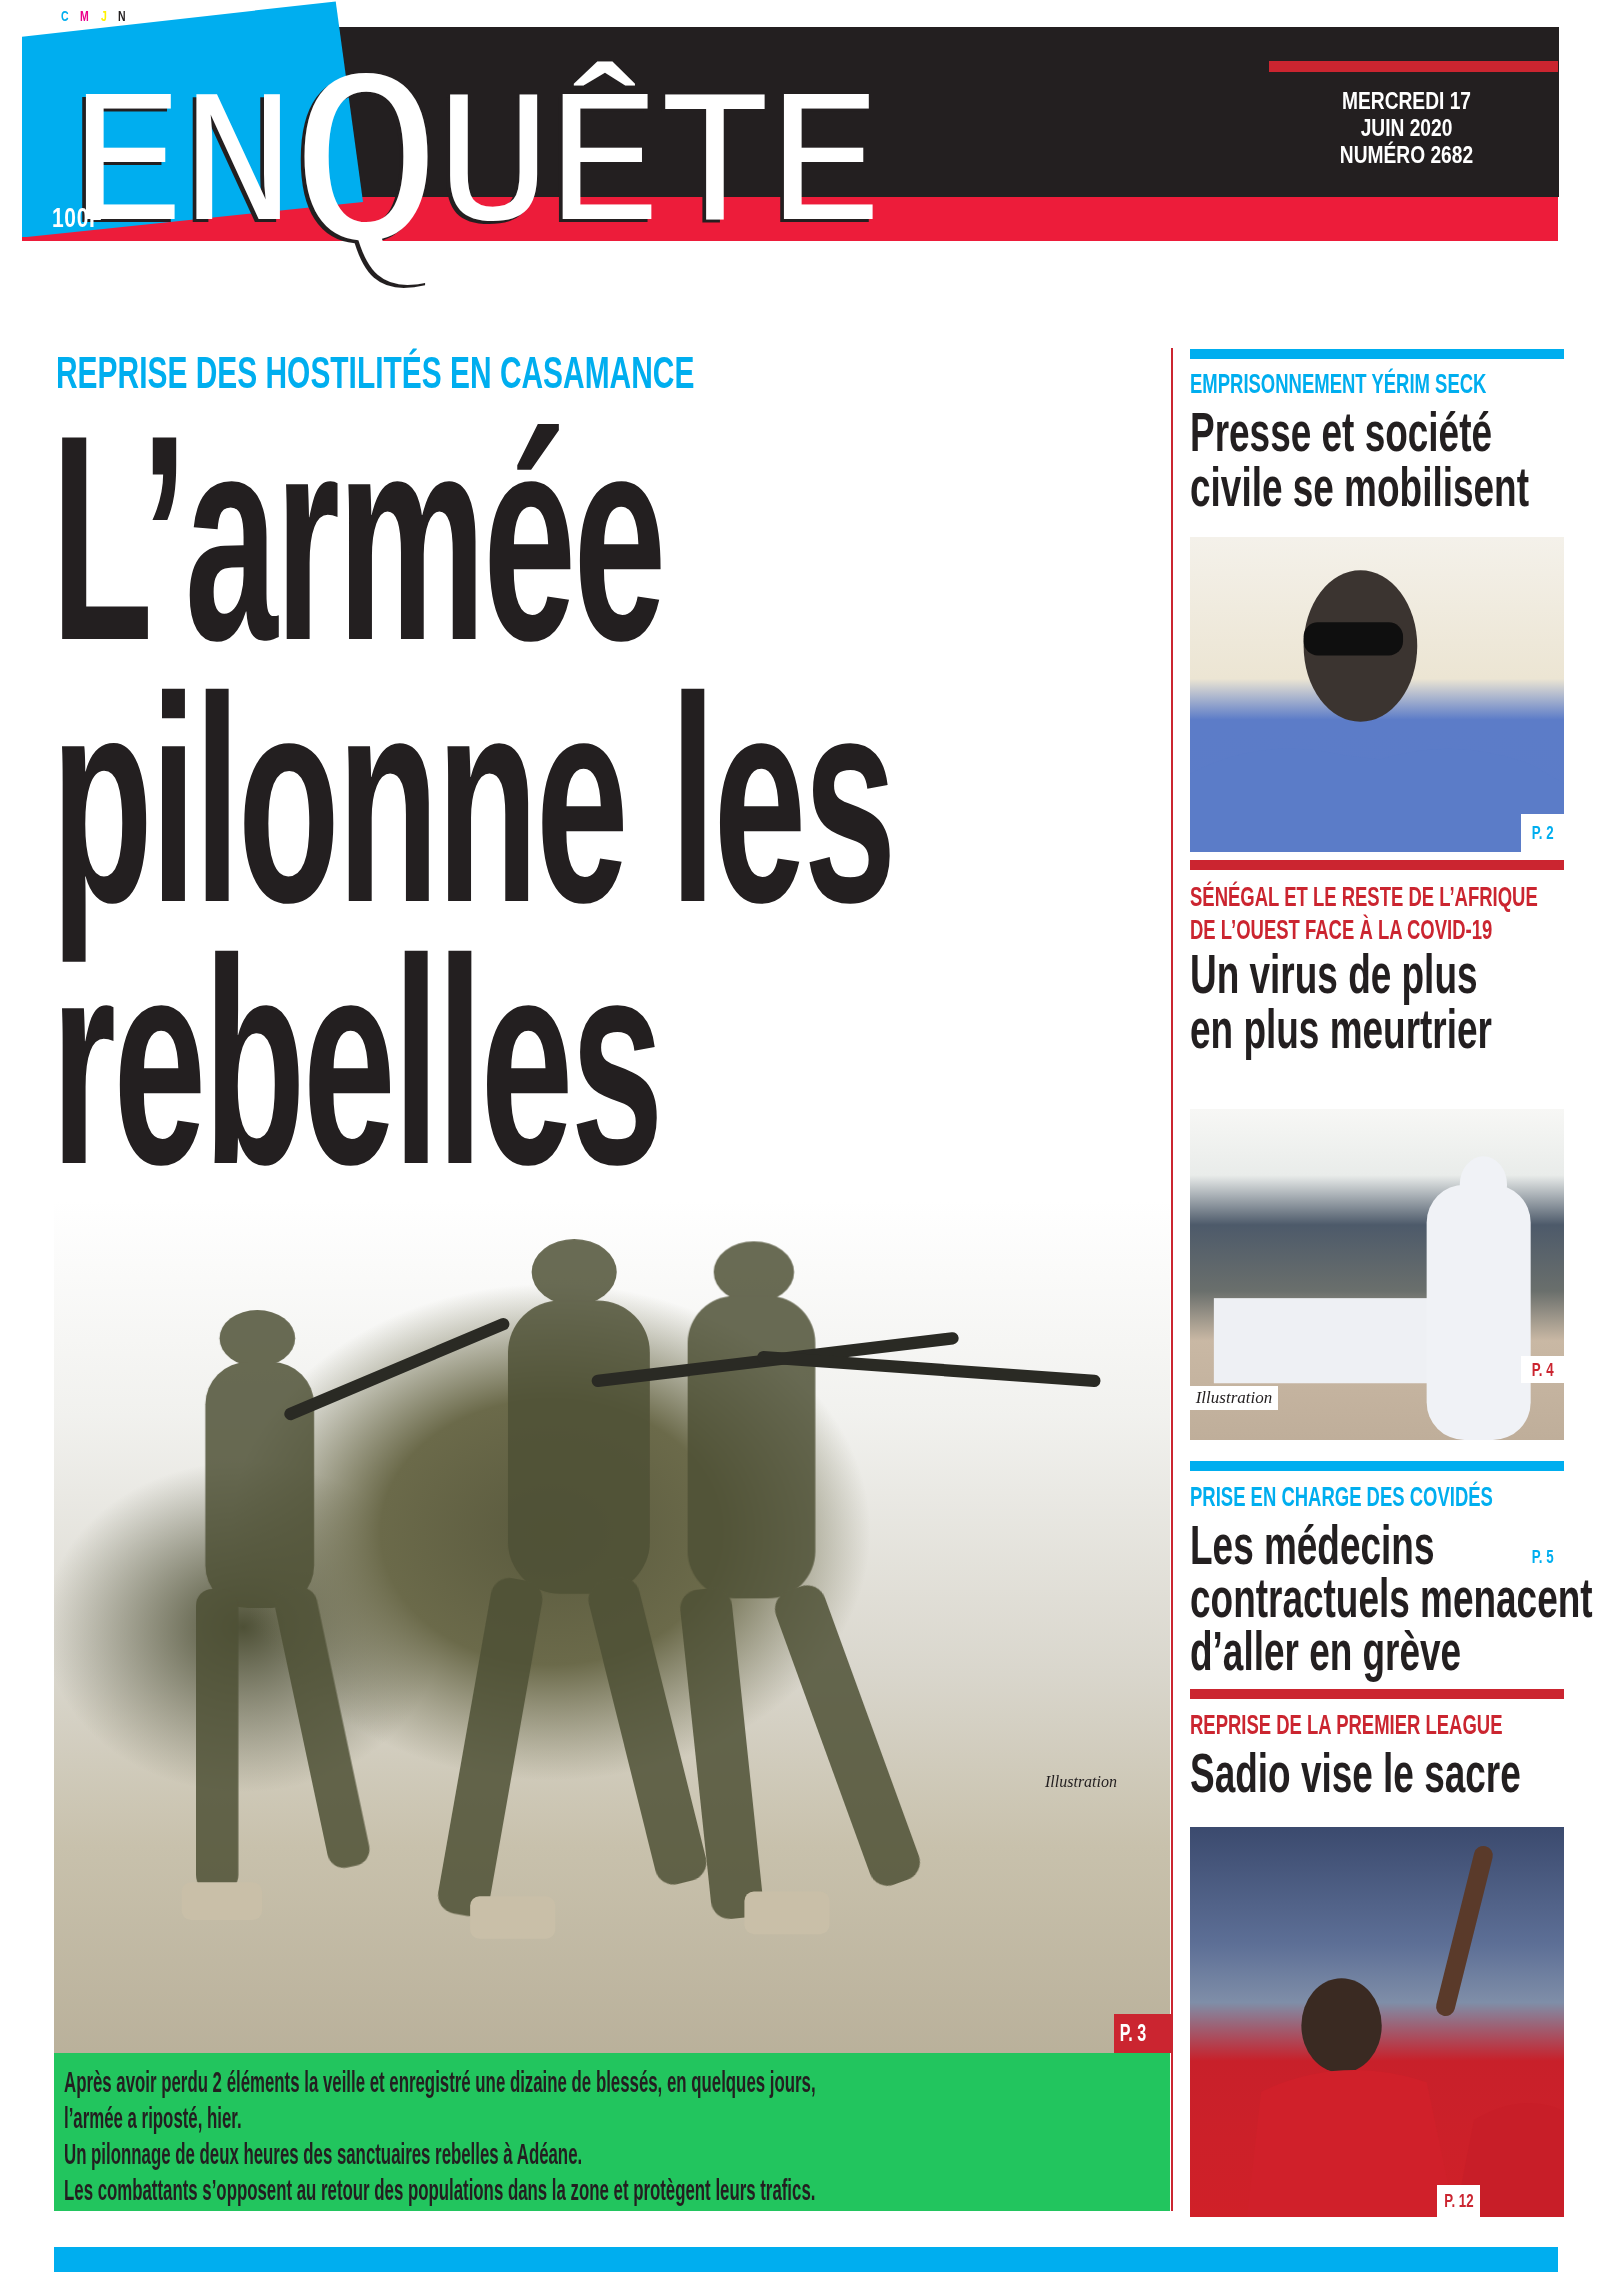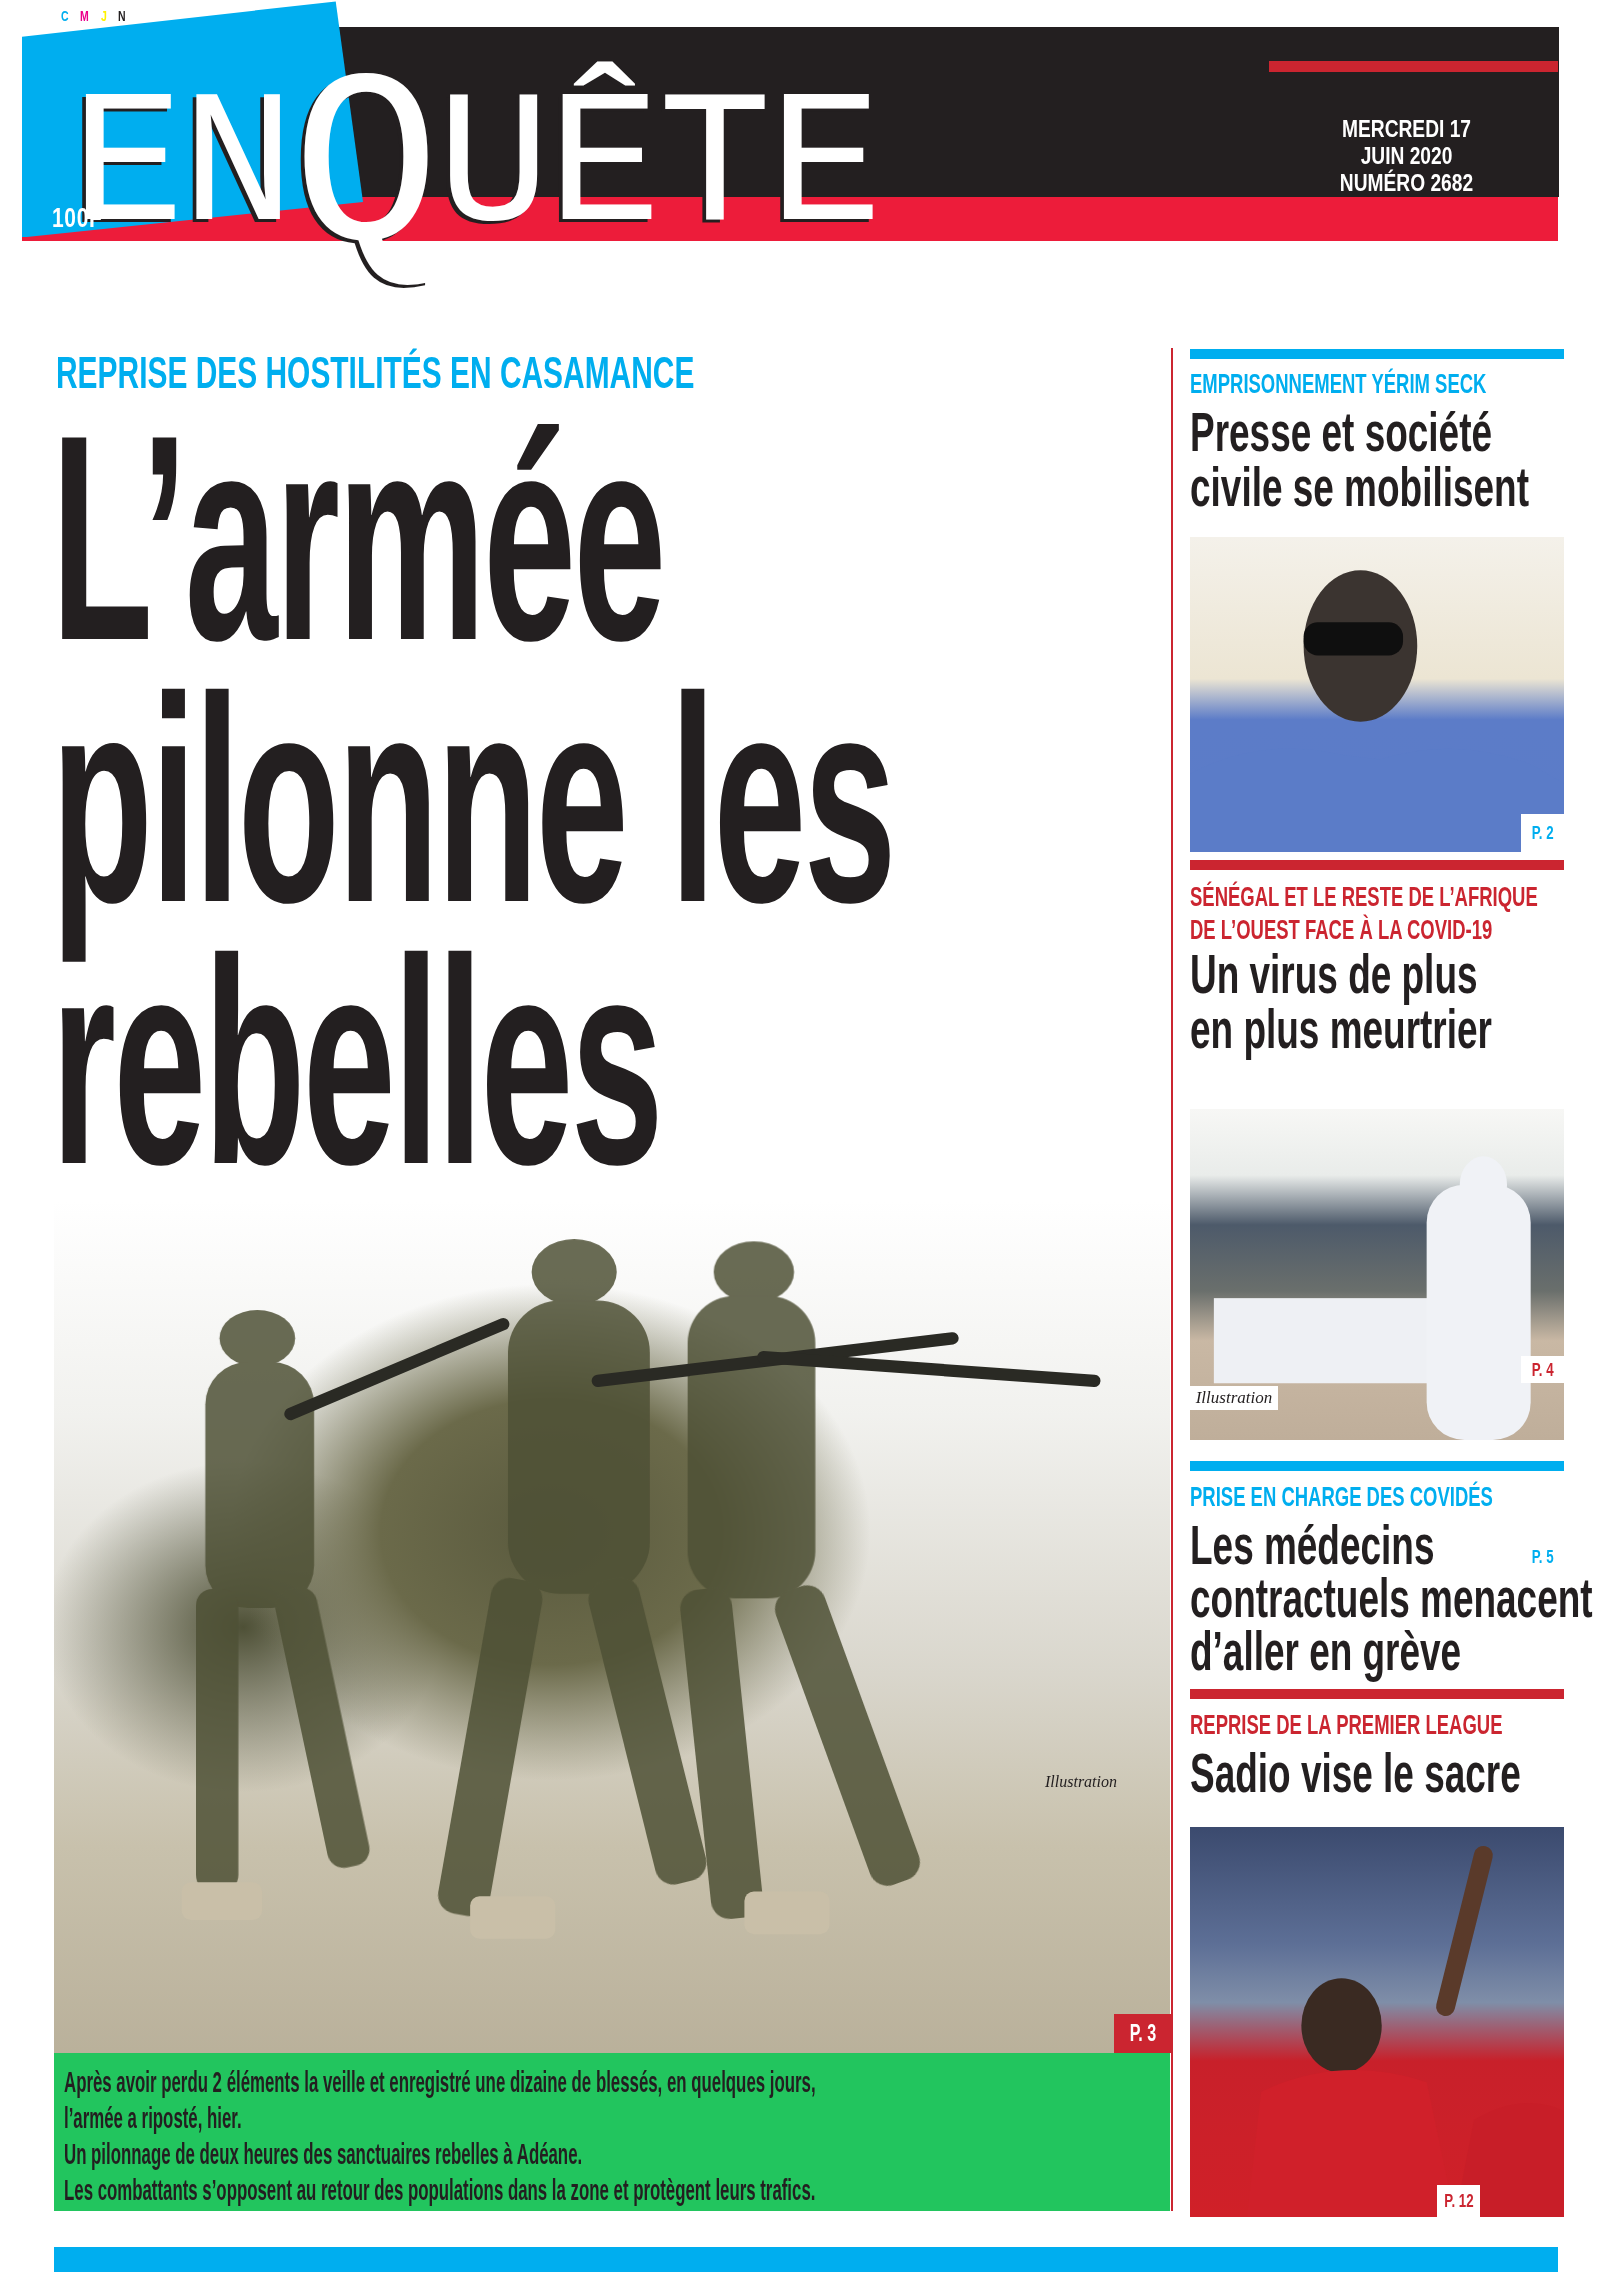--- a/index.html
+++ b/index.html
@@ -14,36 +14,36 @@
   .cmjn span { display:inline-block; transform:scaleX(0.7); transform-origin:left; }
   .mast-black { left:166px; top:27px; width:1393px; height:170px; background:#231f20; }
   .mast-blue { left:22px; top:1.4px; width:341px; height:236px; background:#00aeef;
     clip-path: polygon(0 15%, 92% 0, 100% 85%, 0 100%); }
   .mast-red { left:22px; top:197px; width:1536px; height:44px; background:#ed1c3a; }
   .price { left:52px; top:202px; color:#fff; font-weight:bold; font-size:28px; letter-spacing:0.9px; transform:scaleX(0.75); transform-origin:left; }
   .logo { left:71px; top:50px; font-family:Liberation Mono, monospace; font-size:189px; line-height:1; color:#fff;
     text-shadow:-3.8px 2.8px 0 #231f20; letter-spacing:-2.8px; white-space:nowrap; }
   .logo .q { font-size:246px; vertical-align:-19px; }
   .date-strip { left:1269px; top:61px; width:289px; height:11px; background:#cb2530; }
-  .date-block { left:1253px; top:87px; width:307px; color:#fff; text-align:center; font-weight:bold; font-size:24.6px; line-height:27px;margin-top:28px; }
+  .date-block { left:1253px; top:87px; width:307px; color:#fff; text-align:center; font-weight:bold; font-size:24.6px; line-height:27px; }
   .date-block div { transform:scaleX(0.78); }
 
   
   .kicker-main { left:56px; top:348px; color:#00aeef; font-weight:bold; font-size:44px; white-space:nowrap;
     transform:scaleX(0.68); transform-origin:left; }
   .headline { left:51px; top:407px; color:#231f20; font-weight:bold; font-size:293px; line-height:262px; letter-spacing:-4.7px;
     transform:scaleX(0.57); transform-origin:left top; white-space:nowrap; }
   .photo-main { left:54px; top:1201px; width:1116px; height:861px;
     background:
       radial-gradient(ellipse 426px 331px at 497px 331px, #5a5a3e 0%, #6b6a4a 40%, rgba(180,178,160,0) 75%),
       radial-gradient(ellipse 284px 236px at 189px 426px, #4e5036 0%, rgba(170,168,150,0) 70%),
       linear-gradient(180deg, #ffffff 0%, #f1f1ee 25%, #d9d6cc 55%, #c8c1ac 75%, #b9b09a 100%);
   }
   .illus-main { left:1045px; top:1773px; font-family:"Liberation Serif", serif; font-style:italic; font-size:16px; color:#231f20; }
-  .p3 { left:1114px; top:2014px; width:57px; height:39px; background:#cb2530; color:#fff; font-weight:bold; font-size:23px; display:flex; align-items:center; justify-content:center; }
+  .p3 { left:1114px; top:2014px; width:57px; height:39px; background:#cb2530; color:#fff; font-weight:bold; font-size:23px; display:flex; align-items:center; justify-content:flex-start; }
   .p3 span { transform:scaleX(0.7); }
   .summary { left:54px; top:2053px; width:1116px; height:158px; background:#22c55e; box-sizing:border-box; padding:11.4px 10.4px; }
   .summary p { margin:0; font-weight:bold; font-size:29px; line-height:36px; color:#231f20; white-space:nowrap;
     transform:scaleX(0.58); transform-origin:left; }
   .bottom-bar { left:54px; top:2247px; width:1504px; height:26px; background:#00aeef; }
 
   
   .vline { left:1171px; top:348px; width:2.4px; height:1863px; background:#cb2530; }
 
   

